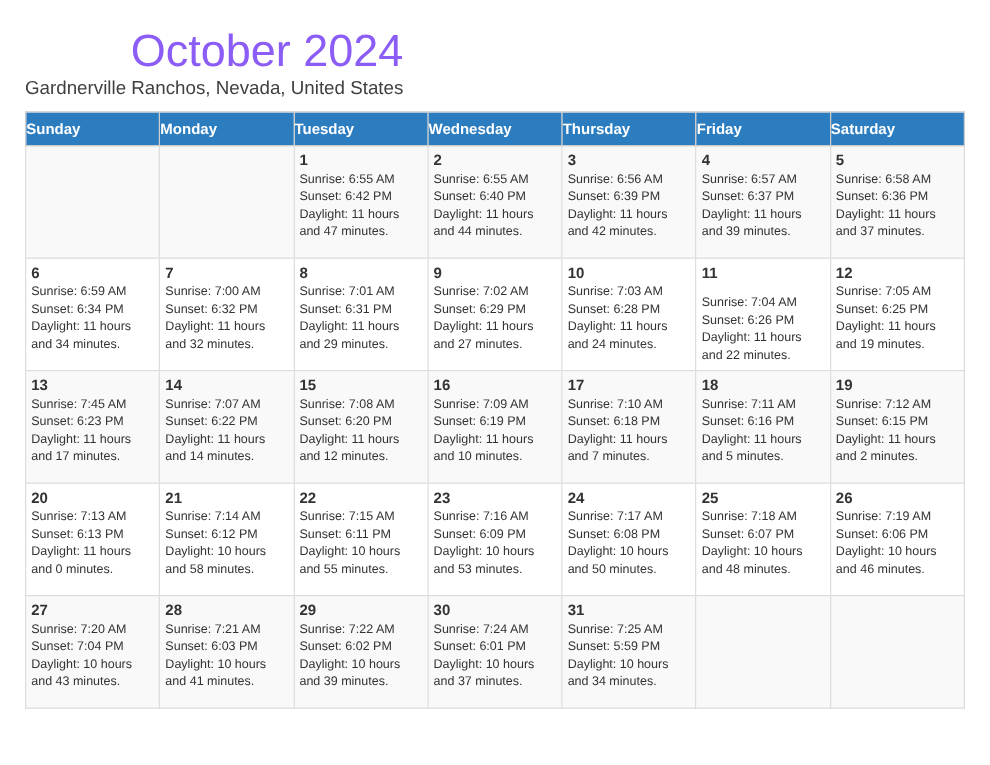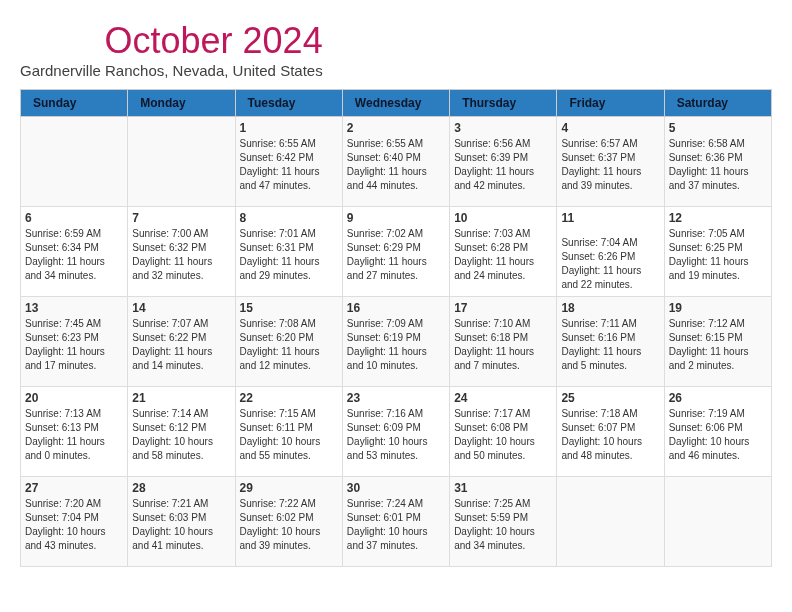--- a/index.html
+++ b/index.html
@@ -24,37 +24,37 @@
     .logo-icon {
       width: 30px;
       height: 30px;
     }
     .title-block {
       text-align: right;
     }
     .month-title {
       font-size: 36px;
       font-weight: normal;
-      color: #be185d;
+      color: #8b5cf6;
     }
     .subtitle {
       font-size: 15px;
       color: #404040;
     }
     table {
       width: 100%;
       border-collapse: collapse;
       table-layout: fixed;
     }
     thead tr th {
       background-color: #2b7dc0;
-      color: #0f172a;
+      color: #ffffff;
       font-size: 12px;
       font-weight: bold;
-      padding: 6px 12px;
+      padding: 6px 0;
       text-align: left;
       border: 1px solid #ccc;
     }
     tbody tr td {
       border: 1px solid #ddd;
       vertical-align: top;
       padding: 4px 4px;
       font-size: 10px;
       color: #333;
       height: 90px;

